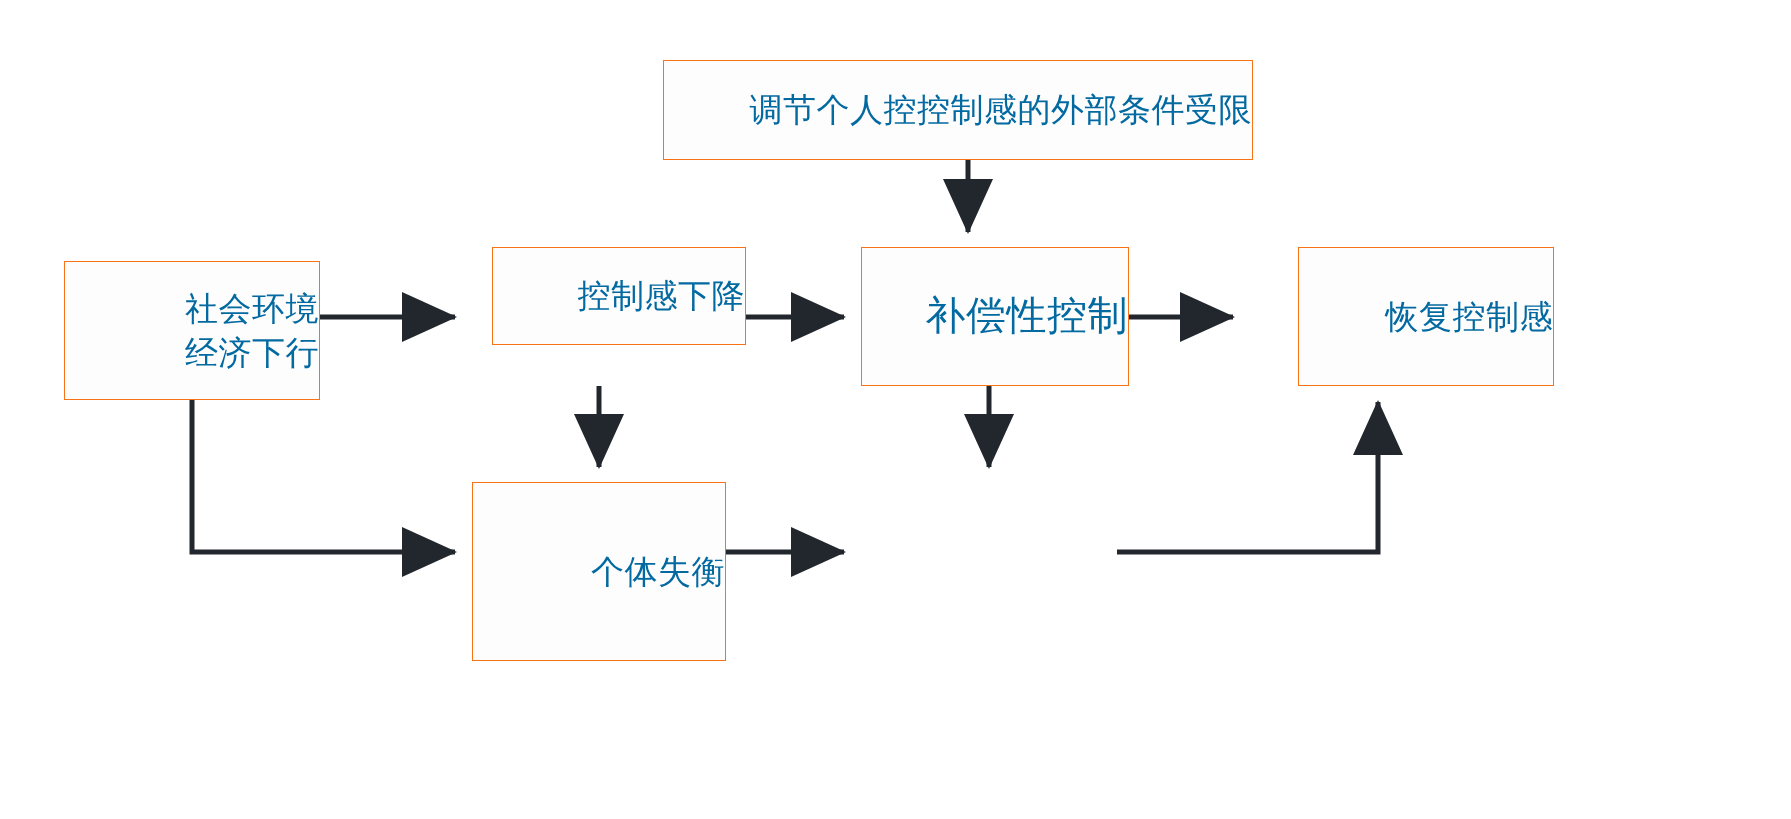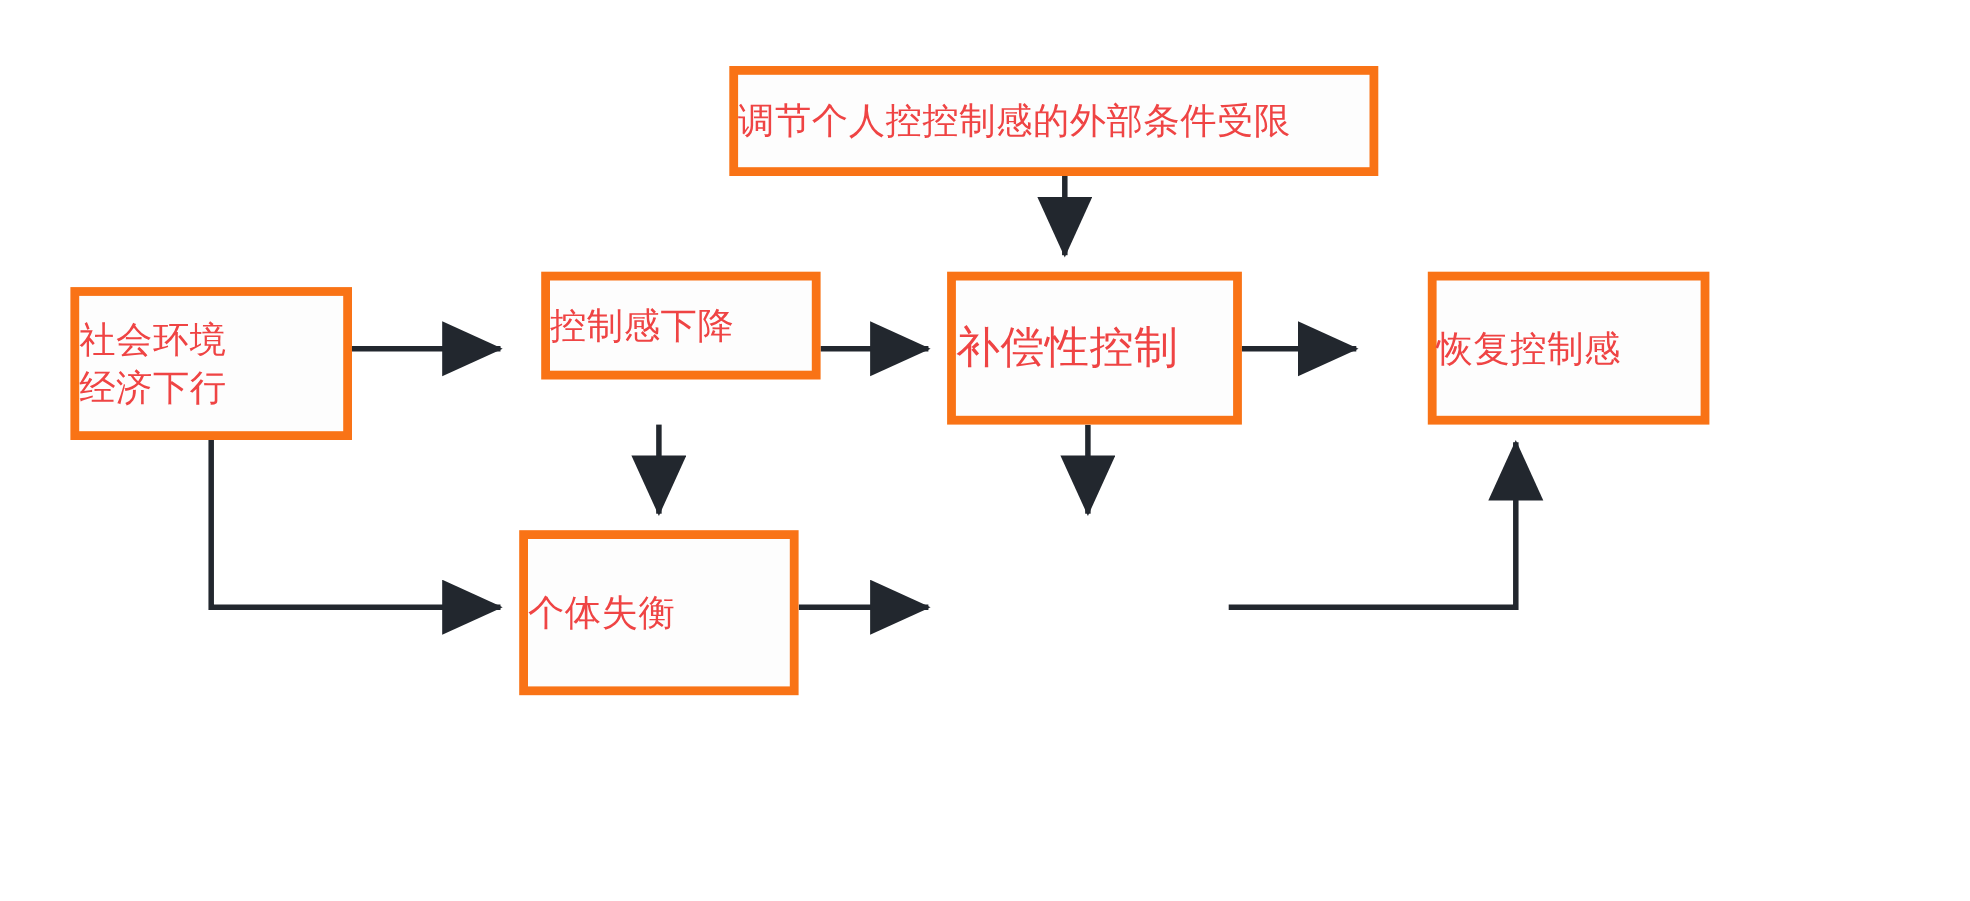--- a/index.html
+++ b/index.html
@@ -22,42 +22,42 @@
     position: absolute;
     left: 0;
     top: 0;
     width: 1791px;
     height: 819px;
     pointer-events: none;
   }
   .node {
     position: absolute;
     box-sizing: border-box;
-    border: 8px solid #f97316;
+    border: 1px solid #f97316;
     background: #fdfdfd;
     display: flex;
     align-items: center;
-    justify-content: flex-start;
+    justify-content: flex-end;
     text-align: center;
-    color: #ef4444;
+    color: #0369a1;
     line-height: 1.32;
     letter-spacing: 0.5px;
     white-space: pre-line;
     font-weight: 400;
   }
   .node-label {
     display: block;
     white-space: pre-line;
   }
   .n-top      { left: 663px; top: 60px;  width: 590px; height: 100px; font-size: 33px; }
   .n-social   { left: 64px;  top: 261px; width: 256px; height: 139px; font-size: 33px; }
   .n-decline  { left: 492px; top: 247px; width: 254px; height: 98px; font-size: 33px; }
   .n-comp     { left: 861px; top: 247px; width: 268px; height: 139px; font-size: 40px; font-family: Liberation Serif, serif; }
   .n-restore  { left: 1250px;top: 247px; width: 256px; height: 139px; font-size: 33px; margin-left: 48px; }
-  .n-imbal    { left: 472px; top: 482px; width: 254px; height: 150px; font-size: 33px; }
+  .n-imbal    { left: 472px; top: 482px; width: 254px; height: 179px; font-size: 33px; }
   .n-belief   { left: 861px; top: 482px; width: 256px; height: 139px; font-size: 33px; }
 </style>
 </head>
 <body>
 
 <div id="stage">
 
   <svg id="edge-layer" viewBox="0 0 1791 819" xmlns="http://www.w3.org/2000/svg">
     <defs>
       <marker id="ah" markerWidth="12" markerHeight="12" refX="10.6" refY="5" orient="auto" markerUnits="strokeWidth">

